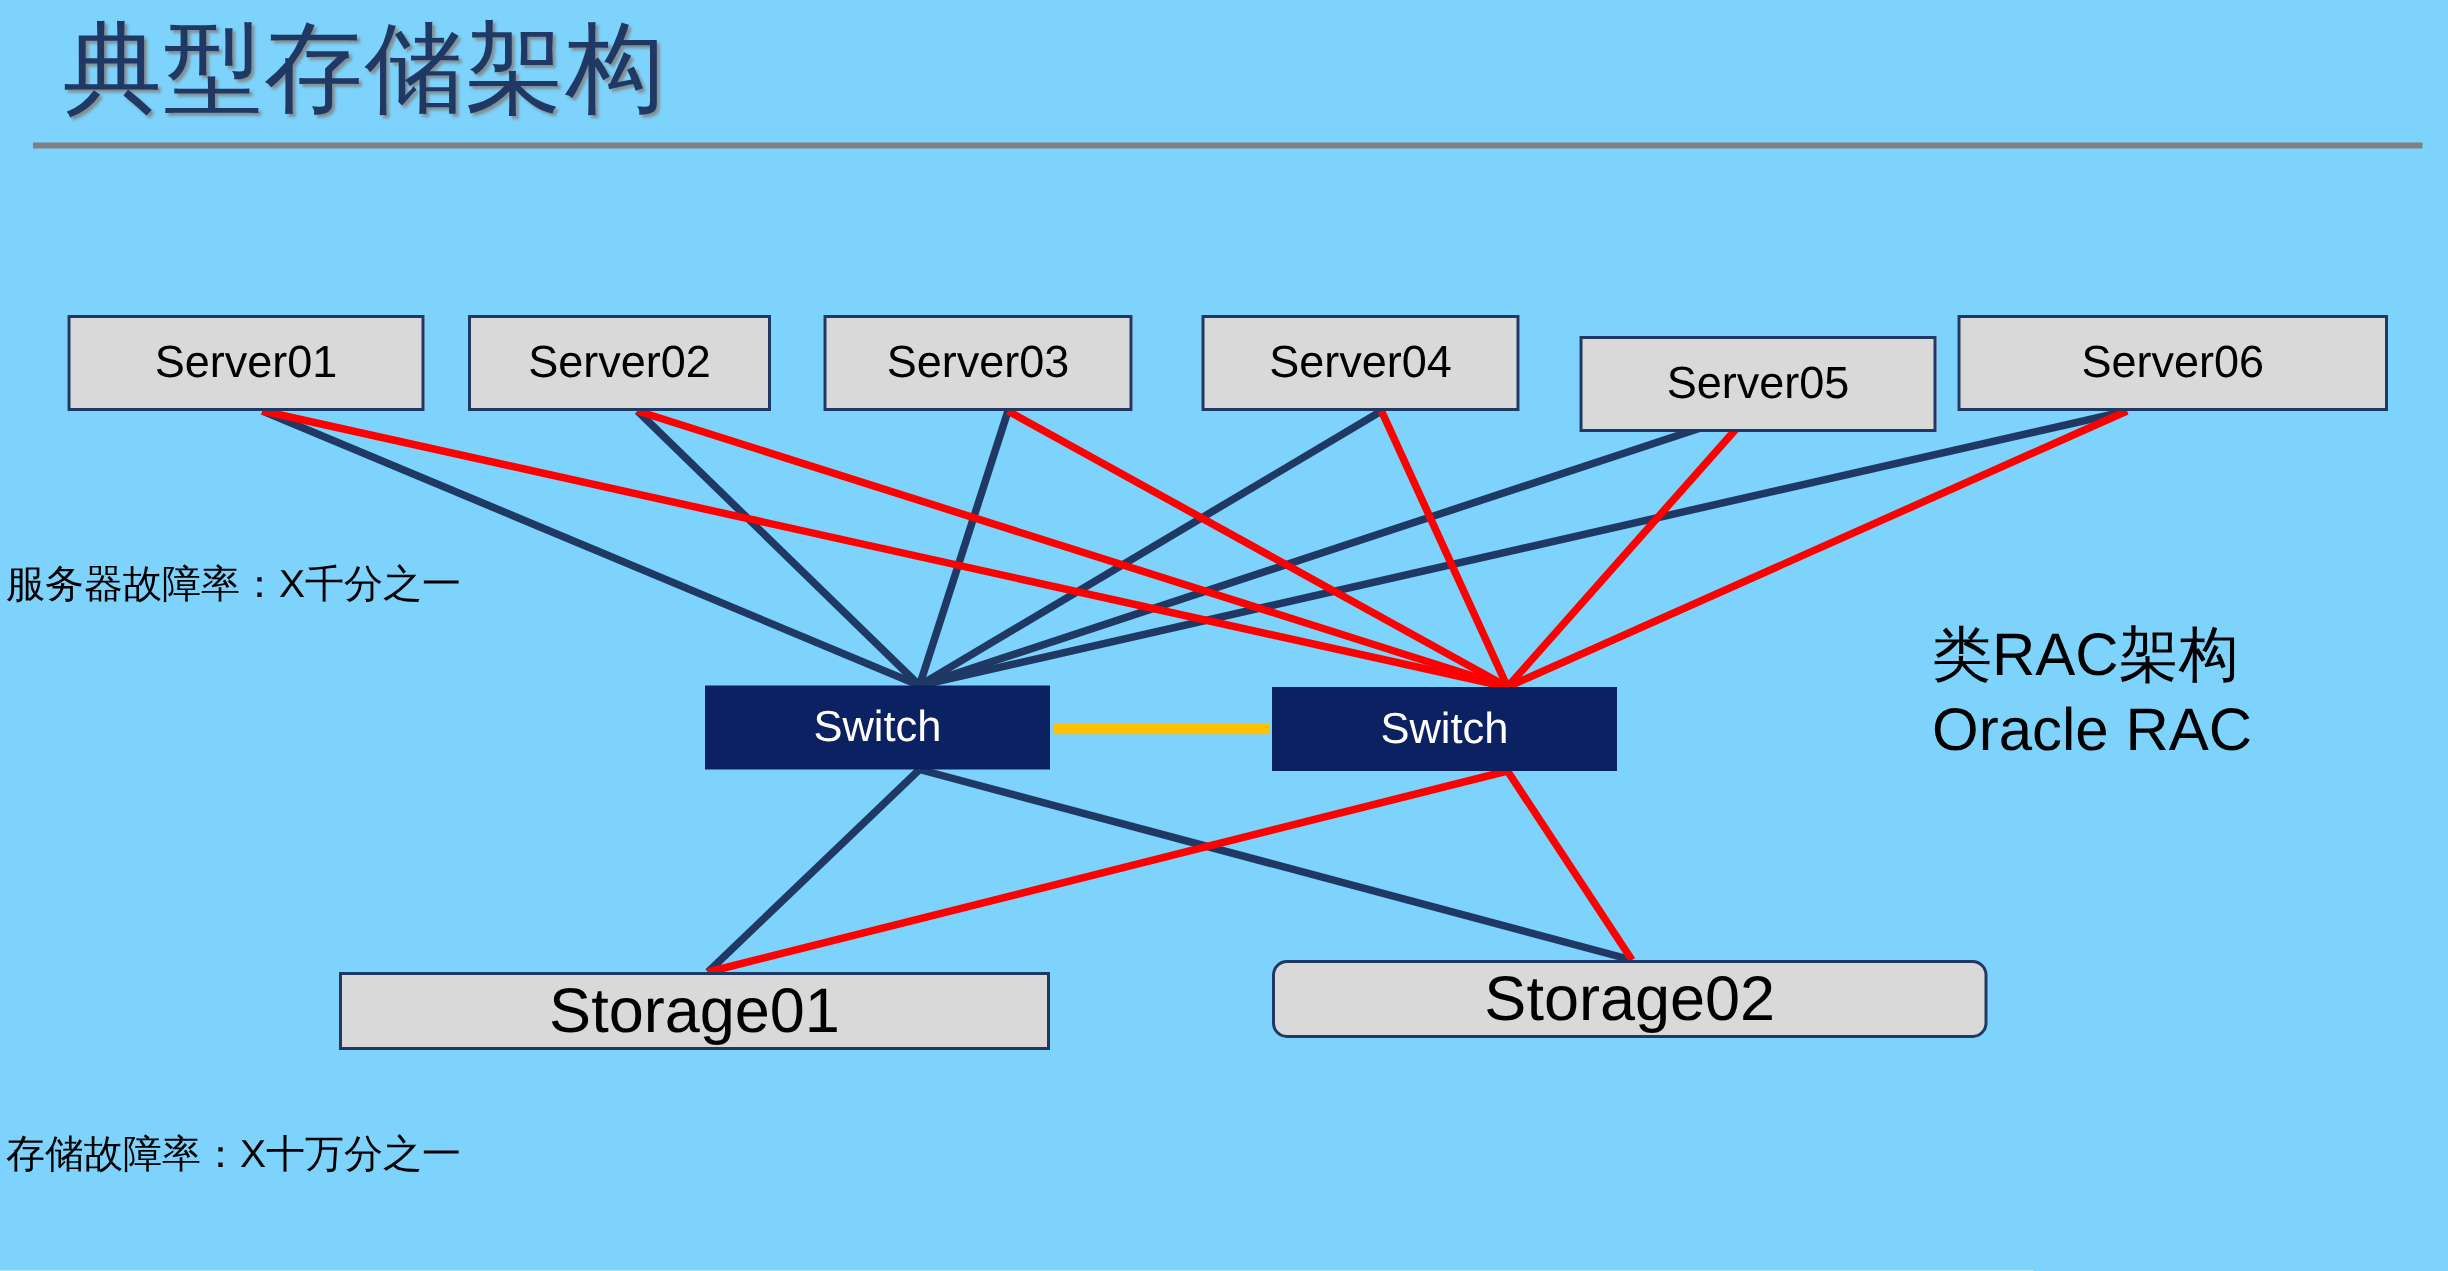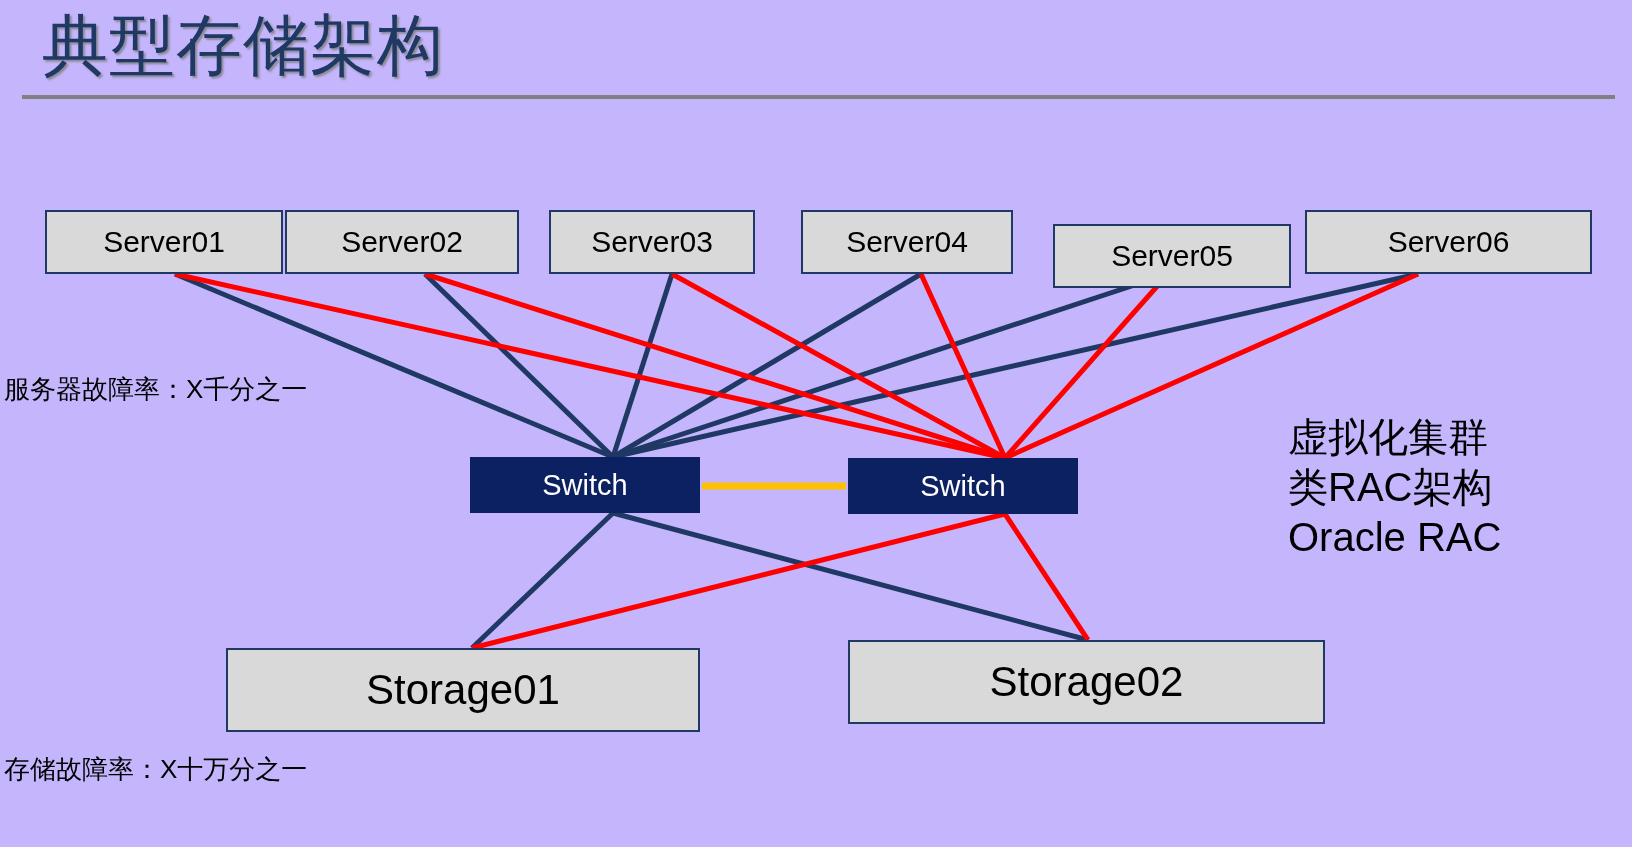--- a/index.html
+++ b/index.html
@@ -12,21 +12,21 @@
     height: 847px;
     position: relative;
     overflow: hidden;
     font-family: "Liberation Sans", sans-serif;
   }
   #slide {
     position: absolute;
     left: 0; top: 0;
     width: 1632px;
     height: 847px;
-    background: #c4b5fd;
+    background: #7dd3fc;
   }
   
   .slide-title {
     position: absolute;
     left: 42px;
     top: 2px;
     font-size: 66px;
     line-height: 86px;
     color: #1F3864;
     font-weight: 400;
@@ -64,21 +64,21 @@
     border: 2px solid #1F3864;
     color: #000000;
     font-size: 30px;
     height: 64px;
   }
   .storage-node {
     background: #D9D9D9;
     border: 2px solid #1F3864;
     color: #000000;
     font-size: 42px;
-    height: 84px;
+    height: 52px;
   }
   .switch-node {
     background: #0B2161;
     color: #ffffff;
     font-size: 29px;
     height: 56px;
     border: none;
   }
   
   .note {
@@ -120,21 +120,21 @@
       <line x1="613" y1="513" x2="472" y2="648" stroke="#1F3864" stroke-width="5" stroke-linecap="butt"></line>
       <line x1="613" y1="513" x2="1088" y2="640" stroke="#1F3864" stroke-width="5" stroke-linecap="butt"></line>
       <line x1="1005" y1="514" x2="472" y2="648" stroke="#FF0000" stroke-width="5" stroke-linecap="butt"></line>
       <line x1="1005" y1="514" x2="1088" y2="640" stroke="#FF0000" stroke-width="5" stroke-linecap="butt"></line>
       <line x1="702" y1="486" x2="846" y2="486" stroke="#FFC000" stroke-width="7" stroke-linecap="butt"></line>
     </svg>
 
   <div class="node server-node" style="left:45px;  top:210px; width:238px;">
     <span>Server01</span>
   </div>
-  <div class="node server-node" style="left:285px; top:210px; width:234px;">
+  <div class="node server-node" style="left:312px; top:210px; width:202px;">
     <span>Server02</span>
   </div>
   <div class="node server-node" style="left:549px; top:210px; width:206px;">
     <span>Server03</span>
   </div>
   <div class="node server-node" style="left:801px; top:210px; width:212px;">
     <span>Server04</span>
   </div>
   <div class="node server-node" style="left:1053px; top:224px; width:238px;">
     <span>Server05</span>
@@ -146,26 +146,25 @@
   <div class="node switch-node" style="left:470px; top:457px; width:230px;">
     <span>Switch</span>
   </div>
   <div class="node switch-node" style="left:848px; top:458px; width:230px;">
     <span>Switch</span>
   </div>
 
   <div class="node storage-node" style="left:226px; top:648px; width:474px;">
     <span>Storage01</span>
   </div>
-  <div class="node storage-node" style="left:848px; top:640px; width:477px;">
+  <div class="node storage-node" style="left:848px; top:640px; width:477px;border-radius:10px;">
     <span>Storage02</span>
   </div>
 
   <div class="note" style="left:4px; top:372px;">服务器故障率：X千分之一</div>
   <div class="note" style="left:4px; top:752px;">存储故障率：X十万分之一</div>
 
   <div class="cluster-note" style="left:1288px; top:412px;">
-    <div>虚拟化集群</div>
     <div>类RAC架构</div>
     <div>Oracle RAC</div>
   </div>
 
 </div>
 
 </body></html>

